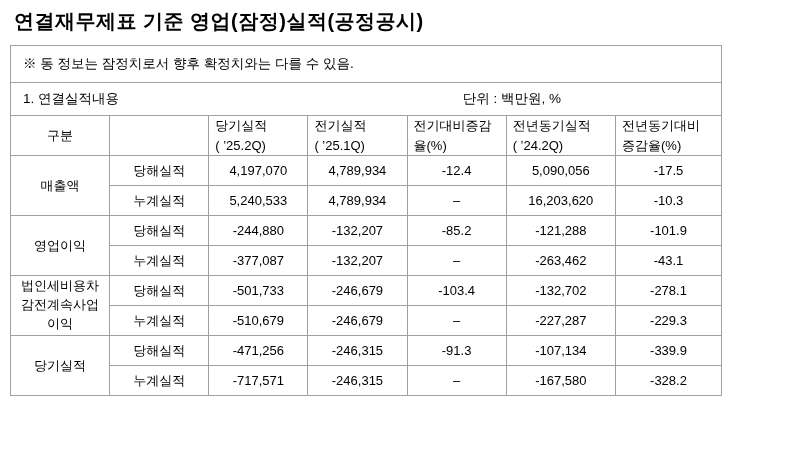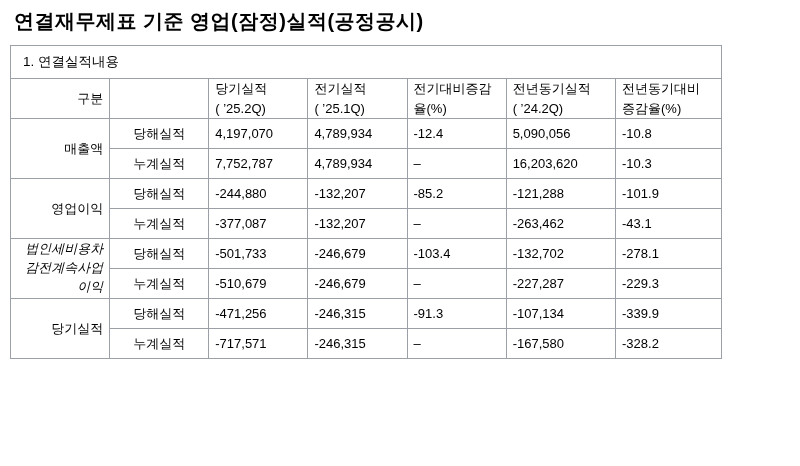--- a/index.html
+++ b/index.html
@@ -59,46 +59,48 @@
   }
   table.fin td {
     border: 1px solid #9aa0a6;
     padding: 0 6px;
     height: 30px;
     vertical-align: middle;
     box-sizing: border-box;
     overflow: hidden;
     white-space: nowrap;
   }
-  .c-label { text-align: right; padding-left: 8px; }
+  .c-label { text-align: center; padding-left: 8px; }
   .c-sub   { text-align: center; padding-left: 8px; }
-  .c-num   { text-align: left; padding-left: 8px; }
+  .c-num   { text-align: center; padding-left: 8px; }
   .hdr-cell {
     vertical-align: top;
     padding-top: 5px;
     line-height: 1.5;
     white-space: normal;
   }
   .hdr-cell .l2 { display: block; }
   .rowlabel {
-    text-align: right;
+    text-align: center;
     padding-left: 8px;
   }
-  .rowlabel.multi { line-height: 1.45; white-space: normal; font-style: italic; }
+  .rowlabel.multi { line-height: 1.45; white-space: normal; }
 </style>
 </head>
 <body>
 
 <div class="page">
 
   <div class="doc-title">연결재무제표 기준 영업(잠정)실적(공정공시)</div>
 
+  <div class="notice-box">※ 동 정보는 잠정치로서 향후 확정치와는 다를 수 있음.</div>
 
   <div class="subhead-row">
     <span class="subhead-left">1. 연결실적내용</span>
+    <span class="subhead-right">단위 : 백만원, %</span>
   </div>
 
   <table class="fin">
     <colgroup>
       <col style="width:14.5%">
       <col style="width:14.5%">
       <col style="width:14.5%">
       <col style="width:14.5%">
       <col style="width:14.5%">
       <col style="width:16%">
@@ -130,25 +132,25 @@
         </td>
       </tr>
 
       <tr>
         <td class="rowlabel" rowspan="2">매출액</td>
         <td class="c-sub">당해실적</td>
         <td class="c-num">4,197,070</td>
         <td class="c-num">4,789,934</td>
         <td class="c-num">-12.4</td>
         <td class="c-num">5,090,056</td>
-        <td class="c-num">-10.8</td>
-      </tr>
-      <tr>
-        <td class="c-sub">누계실적</td>
-        <td class="c-num">7,752,787</td>
+        <td class="c-num">-17.5</td>
+      </tr>
+      <tr>
+        <td class="c-sub">누계실적</td>
+        <td class="c-num">5,240,533</td>
         <td class="c-num">4,789,934</td>
         <td class="c-num">–</td>
         <td class="c-num">16,203,620</td>
         <td class="c-num">-10.3</td>
       </tr>
 
       <tr>
         <td class="rowlabel" rowspan="2">영업이익</td>
         <td class="c-sub">당해실적</td>
         <td class="c-num">-244,880</td>

